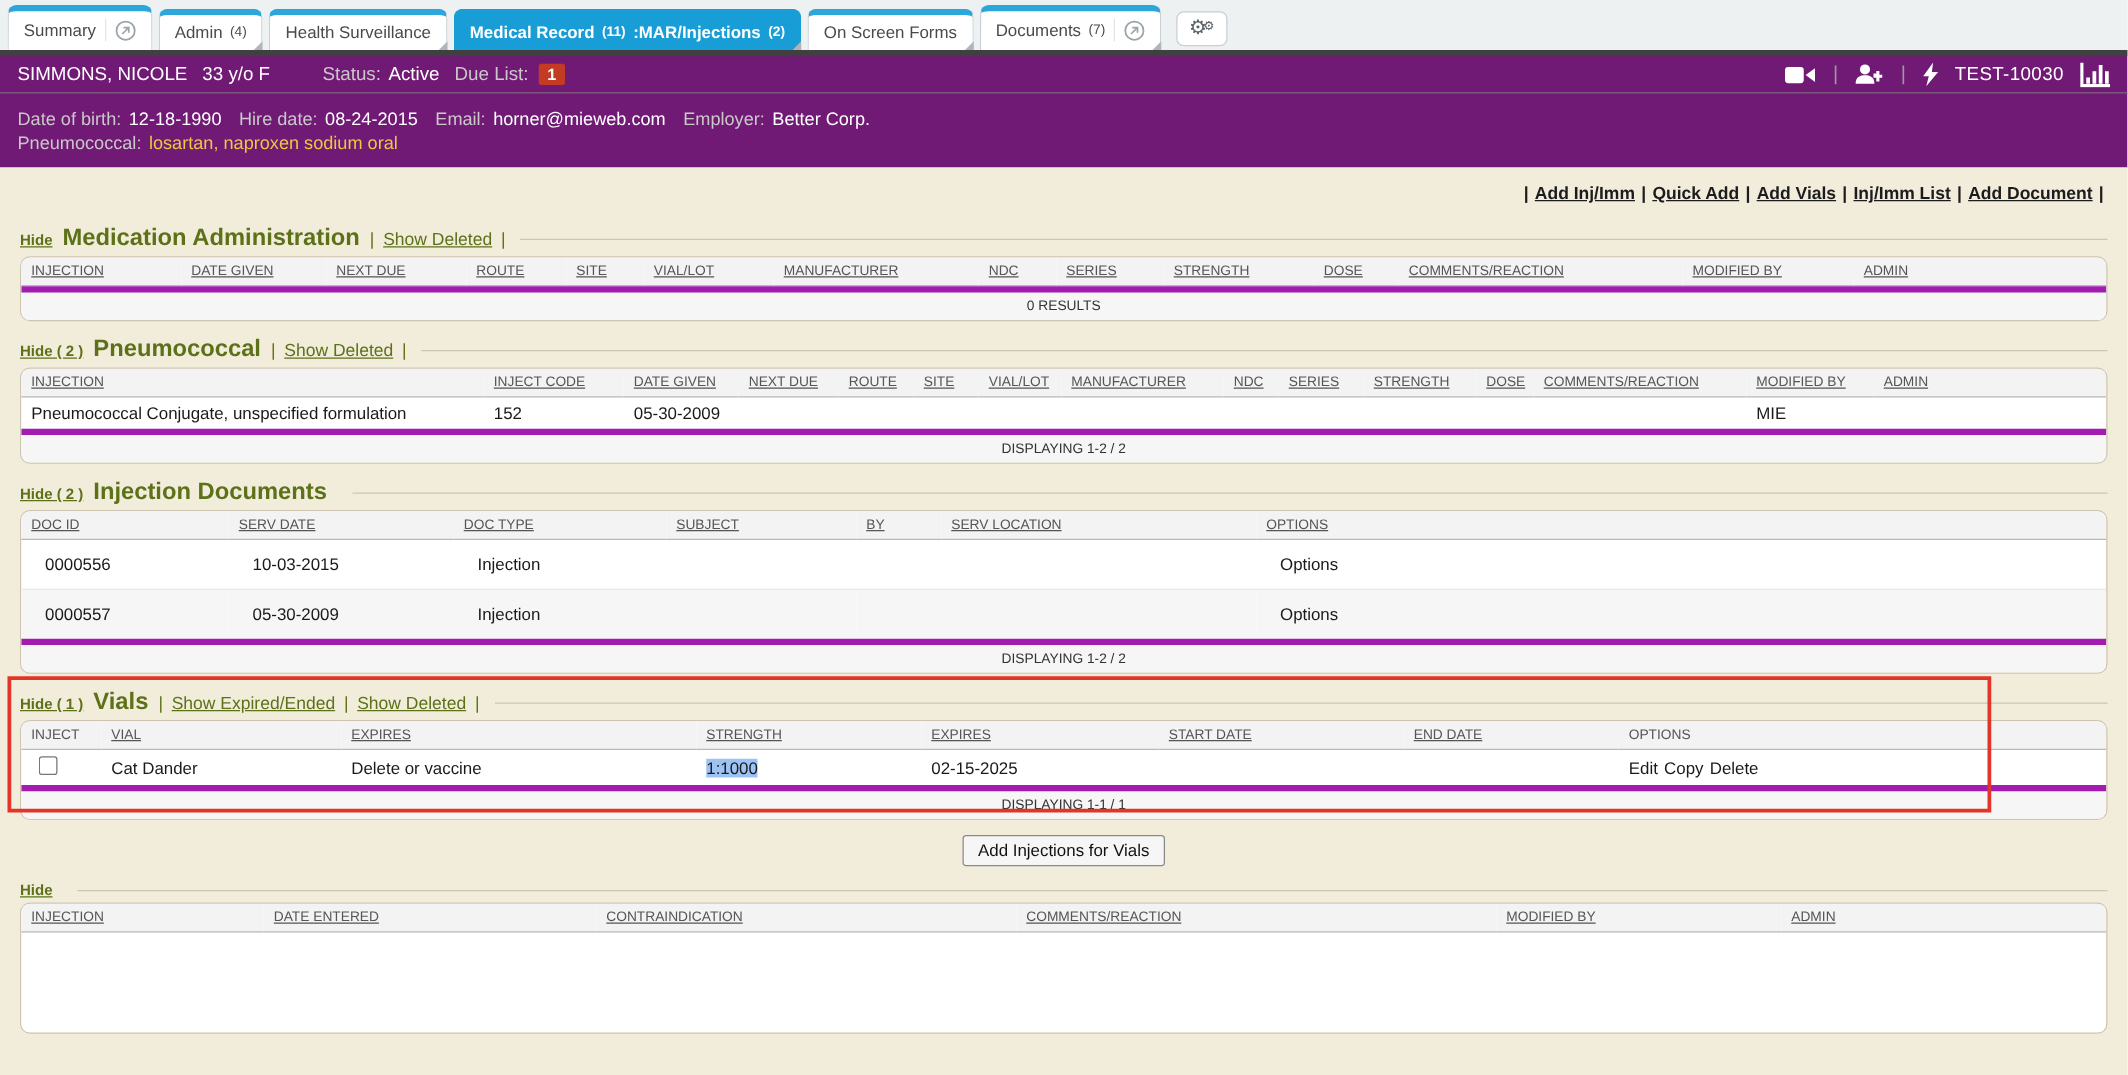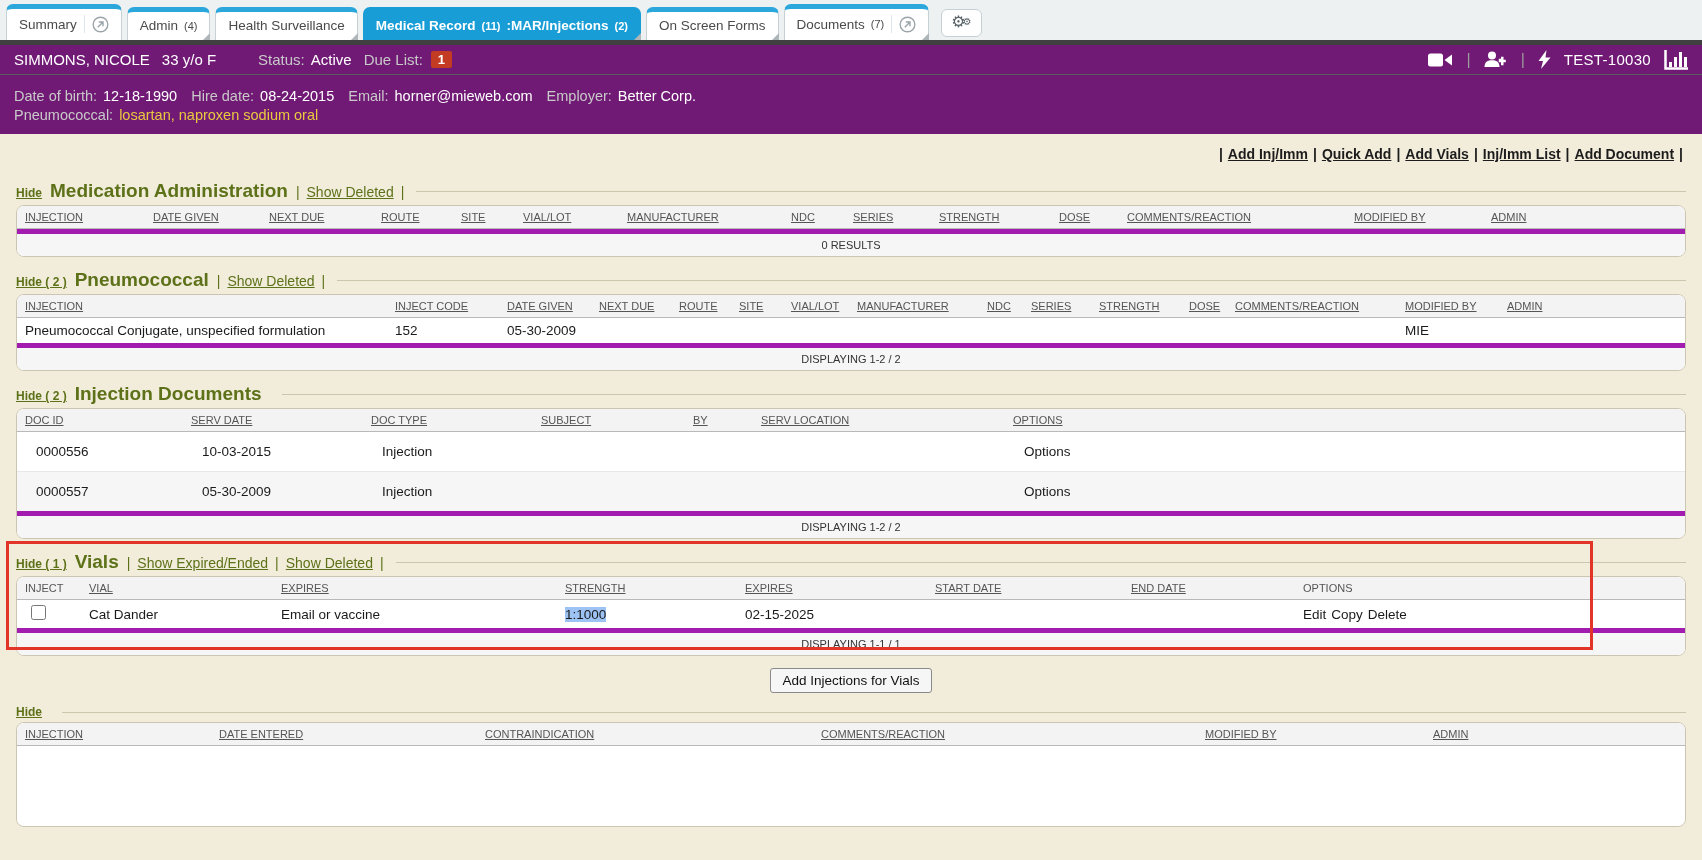--- a/index.html
+++ b/index.html
@@ -418,21 +418,21 @@
               <th><a class="col-sort">EXPIRES</a></th>
               <th><a class="col-sort">START DATE</a></th>
               <th><a class="col-sort">END DATE</a></th>
               <th><span class="col-plain">OPTIONS</span></th>
             </tr>
           </thead>
           <tbody>
             <tr>
               <td><input type="checkbox" style=""></td>
               <td>Cat Dander</td>
-              <td>Email or vaccine</td>
+              <td>Delete or vaccine</td>
               <td><span class="hl">1:1000</span></td>
               <td>02-15-2025</td>
               <td></td>
               <td></td>
               <td><a class="cell-link">Edit</a><a class="cell-link">Copy</a><a class="cell-link">Delete</a></td>
             </tr>
           </tbody>
           <tfoot>
             <tr>
               <td colspan="8" class="tfoot-cell">DISPLAYING 1-1 / 1</td>

